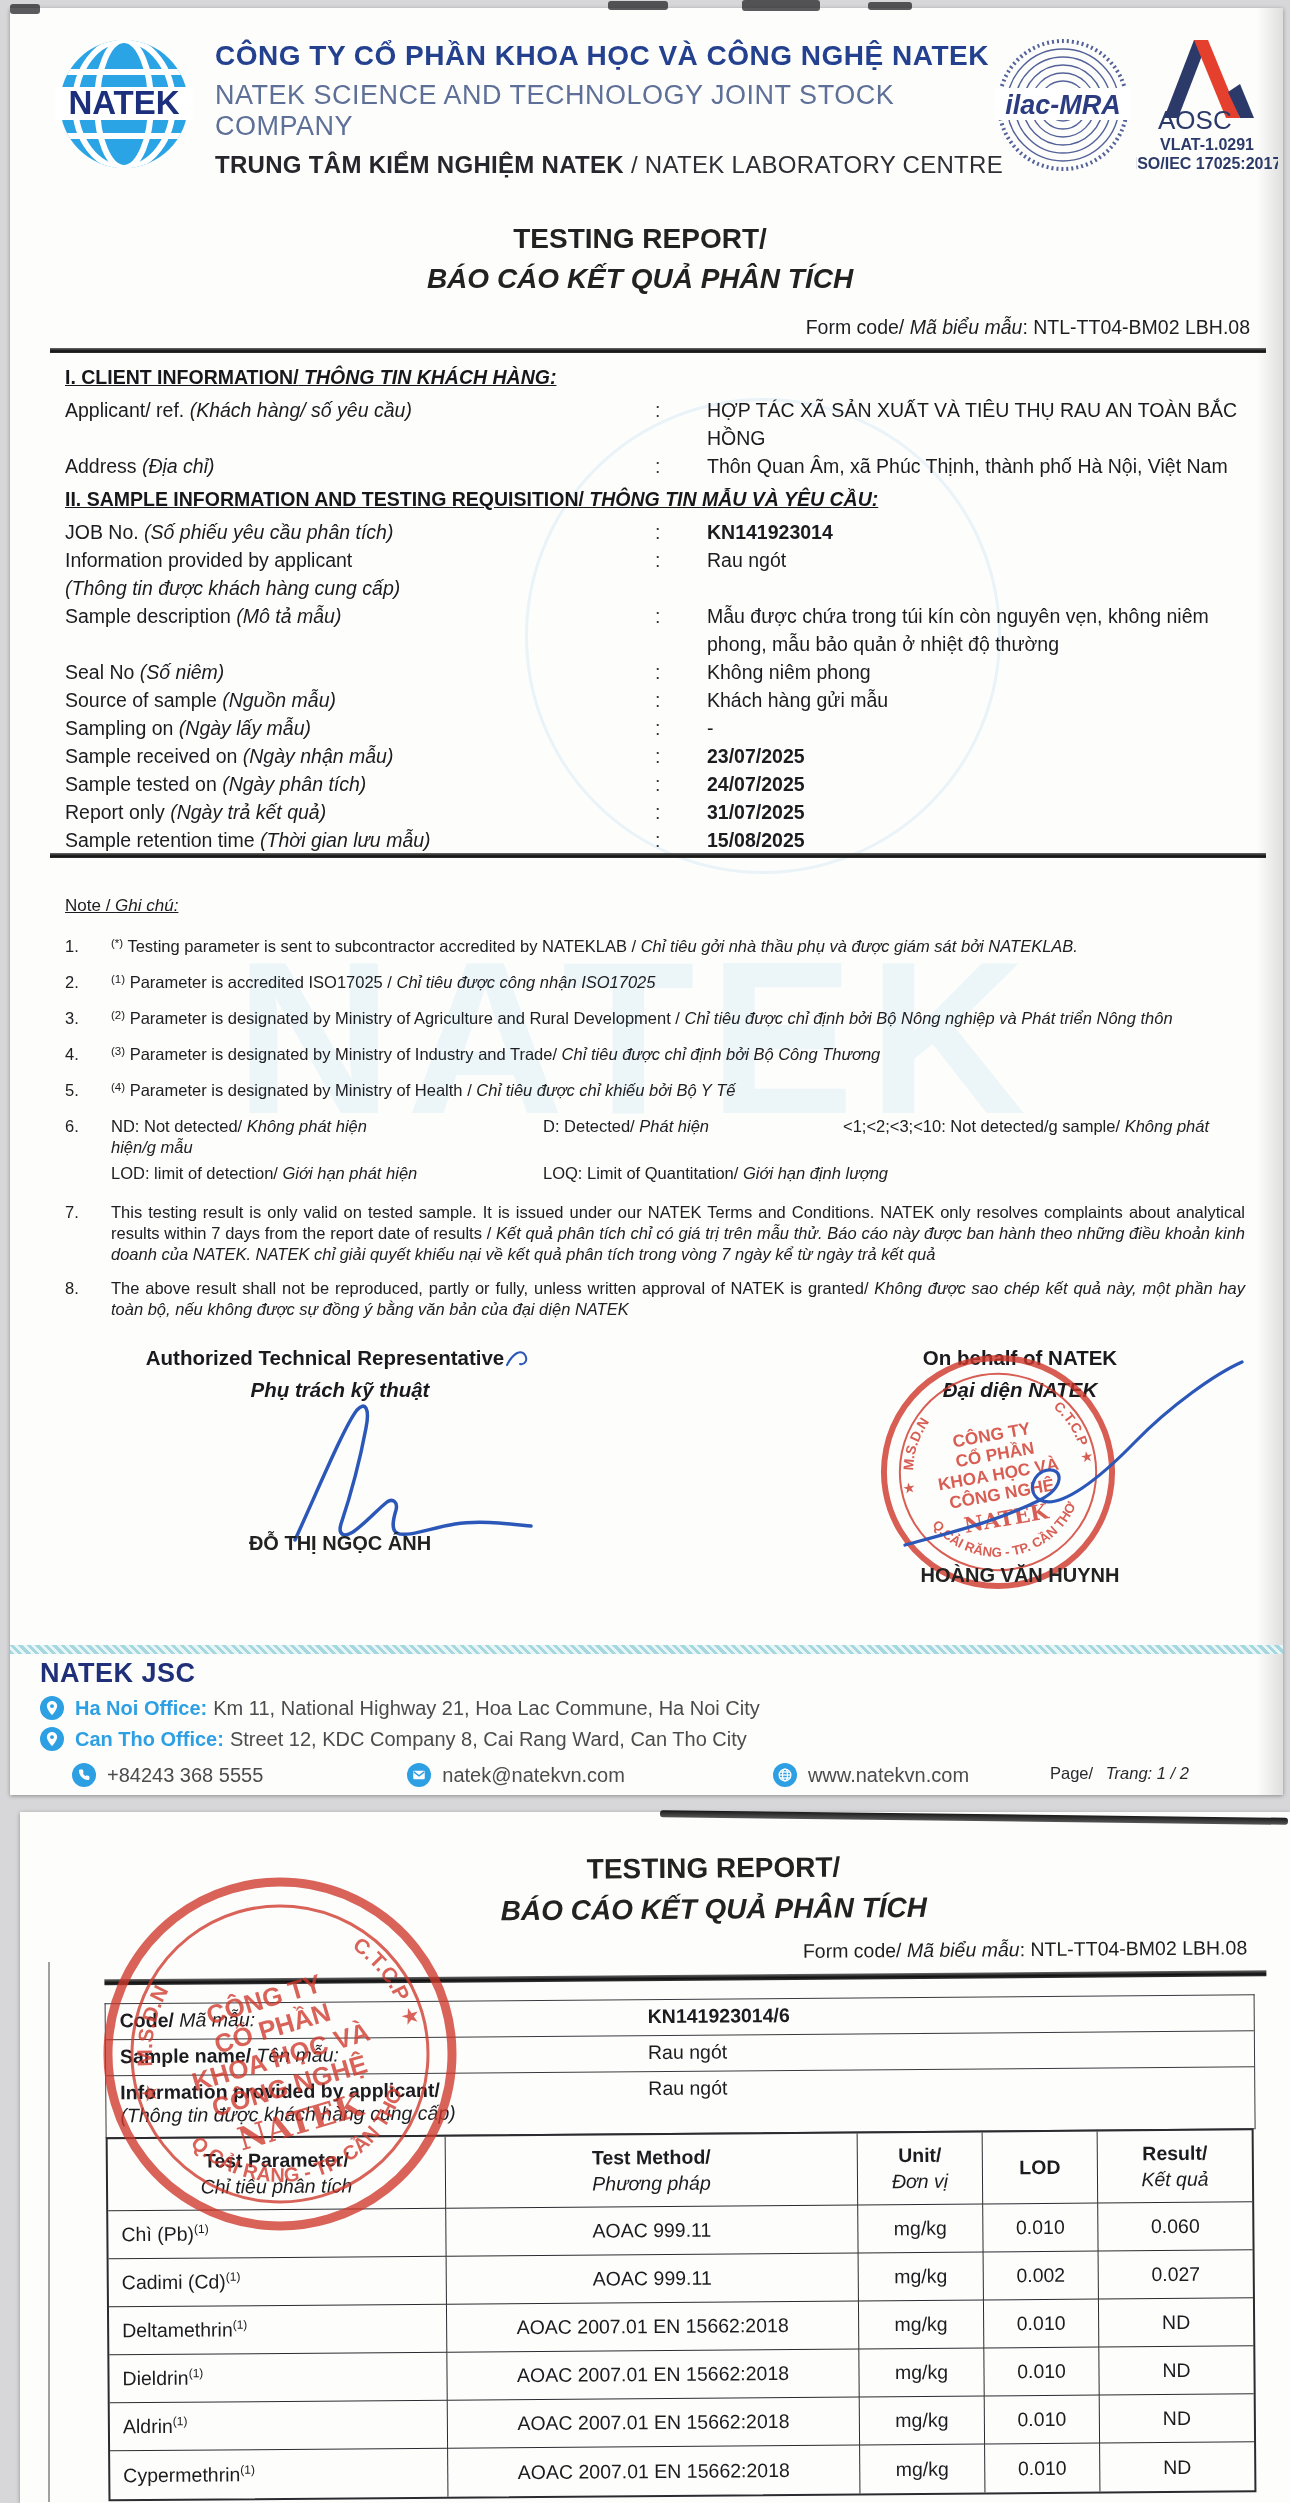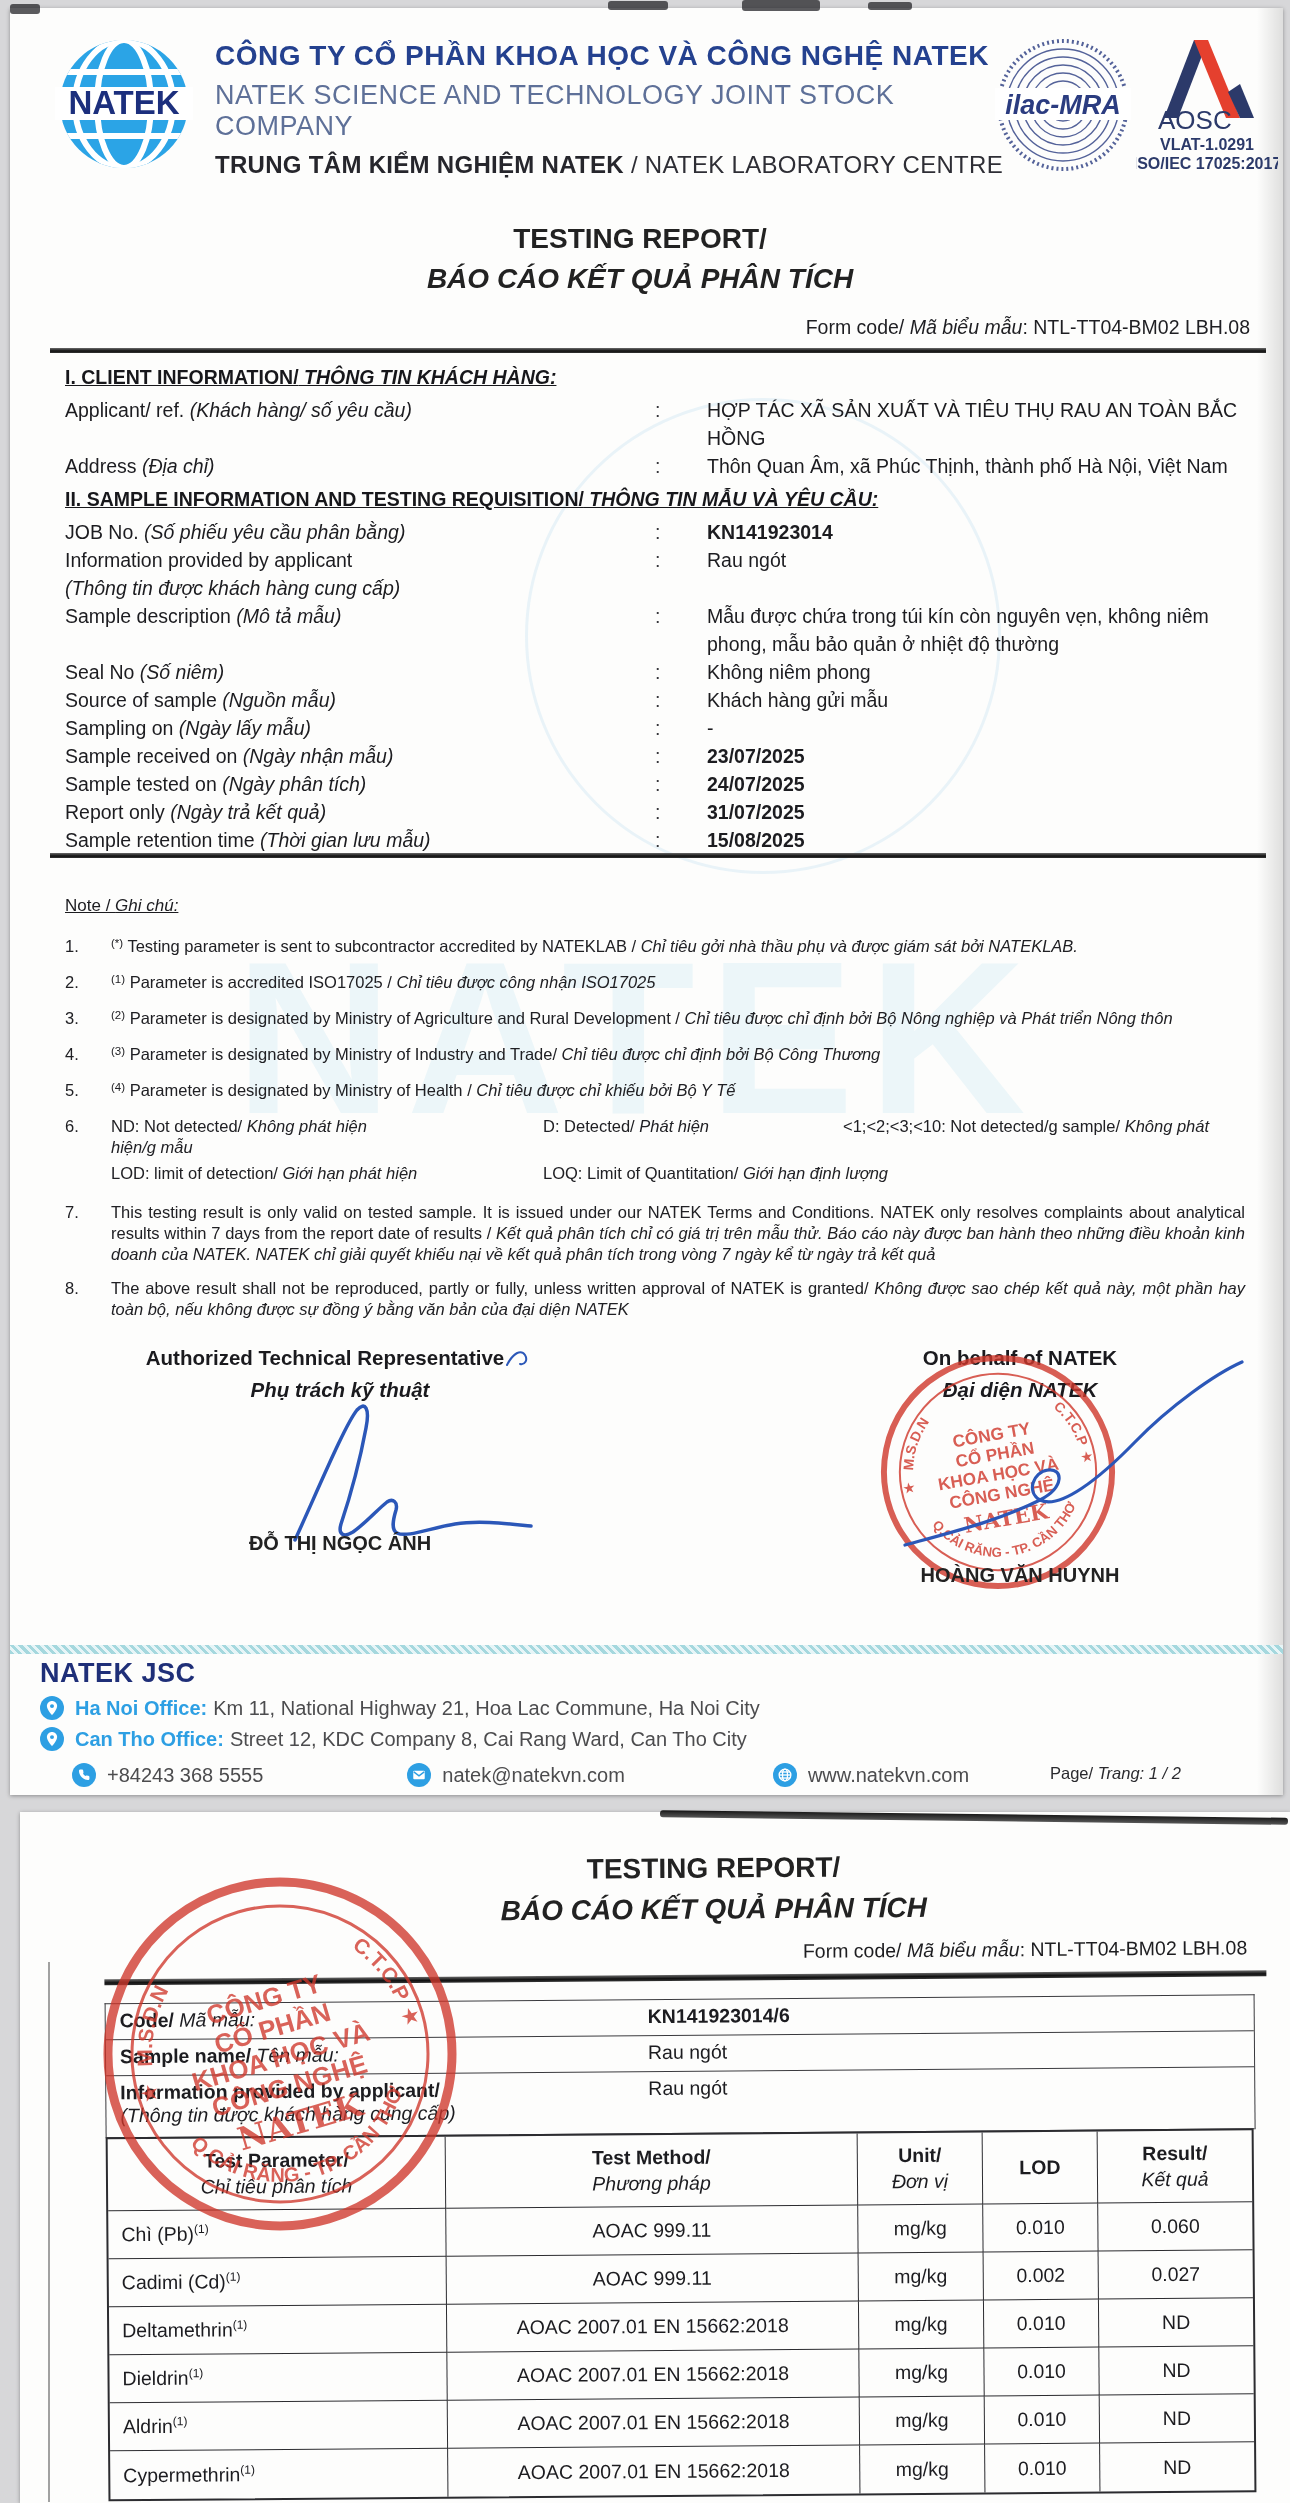--- a/index.html
+++ b/index.html
@@ -91,21 +91,21 @@
   .footer{position:absolute;left:30px;top:1650px;width:1230px;z-index:1;}
   .f-company{font-size:27px;font-weight:bold;color:#1f2f78;letter-spacing:.5px;}
   .f-line{display:flex;align-items:center;margin-top:7px;font-size:20px;color:#4c4c4e;}
   .f-ico{width:24px;height:24px;flex:none;margin-right:11px;}
   .f-label{font-weight:bold;color:#2d9fe3;margin-right:6px;white-space:pre;}
   .f-contacts{display:flex;align-items:center;margin-top:12px;font-size:20px;color:#4c4c4e;}
   .f-contacts .seg{display:flex;align-items:flex-end;padding-left:32px;}
   .seg-email{margin-left:112px;}
   .seg-web{margin-left:116px;}
   .page-label{position:absolute;left:1040px;top:1756px;font-size:16.5px;color:#2a2a2e;z-index:1;}
-  .page-label .vi{font-style:italic;}
+  .page-label .vi{font-style:italic;margin-left:8px;}
   
   .p2rot{position:absolute;left:0;top:0;width:100%;height:100%;transform:rotate(-.45deg);transform-origin:60% 35%;}
   .p2-title{position:absolute;left:60px;top:40px;width:1270px;text-align:center;}
   .p2-title .t1{font-size:28px;font-weight:bold;color:#222;}
   .p2-title .t2{font-size:28px;font-weight:bold;font-style:italic;margin-top:9px;color:#222;}
   .p2-formcode{position:absolute;left:0;top:128px;width:1228px;text-align:right;font-size:19.5px;}
   #rule3{left:85px;top:162px;width:1162px;height:6px;}
   .info-table{position:absolute;left:85px;top:186px;width:1148px;border:1px solid #3a3a3e;border-bottom:none;z-index:2;
     font-size:19.5px;color:#1c1c20;background:rgba(255,255,255,.0);}
   .itrow{display:flex;align-items:flex-start;border-bottom:1px solid #3a3a3e;}
@@ -216,21 +216,21 @@
       <div class="coln">:</div>
       <div class="val">Thôn Quan Âm, xã Phúc Thịnh, thành phố Hà Nội, Việt Nam</div>
     </div>
   </div>
 
   <div class="sec" id="sec2">
     <span>II. SAMPLE INFORMATION AND TESTING REQUISITION/</span><span class="vi"> THÔNG TIN MẪU VÀ YÊU CẦU:</span>
   </div>
   <div class="rows" id="sample-rows">
     <div class="irow">
-      <div class="lbl"><span>JOB No. </span><span class="vi">(Số phiếu yêu cầu phân bằng)</span></div>
+      <div class="lbl"><span>JOB No. </span><span class="vi">(Số phiếu yêu cầu phân tích)</span></div>
       <div class="coln">:</div>
       <div class="val bold">KN141923014</div>
     </div>
     <div class="irow">
       <div class="lbl"><span>Information provided by applicant</span><span class="l2 vi">(Thông tin được khách hàng cung cấp)</span></div>
       <div class="coln">:</div>
       <div class="val">Rau ngót</div>
     </div>
     <div class="irow">
       <div class="lbl"><span>Sample description </span><span class="vi">(Mô tả mẫu)</span></div>

